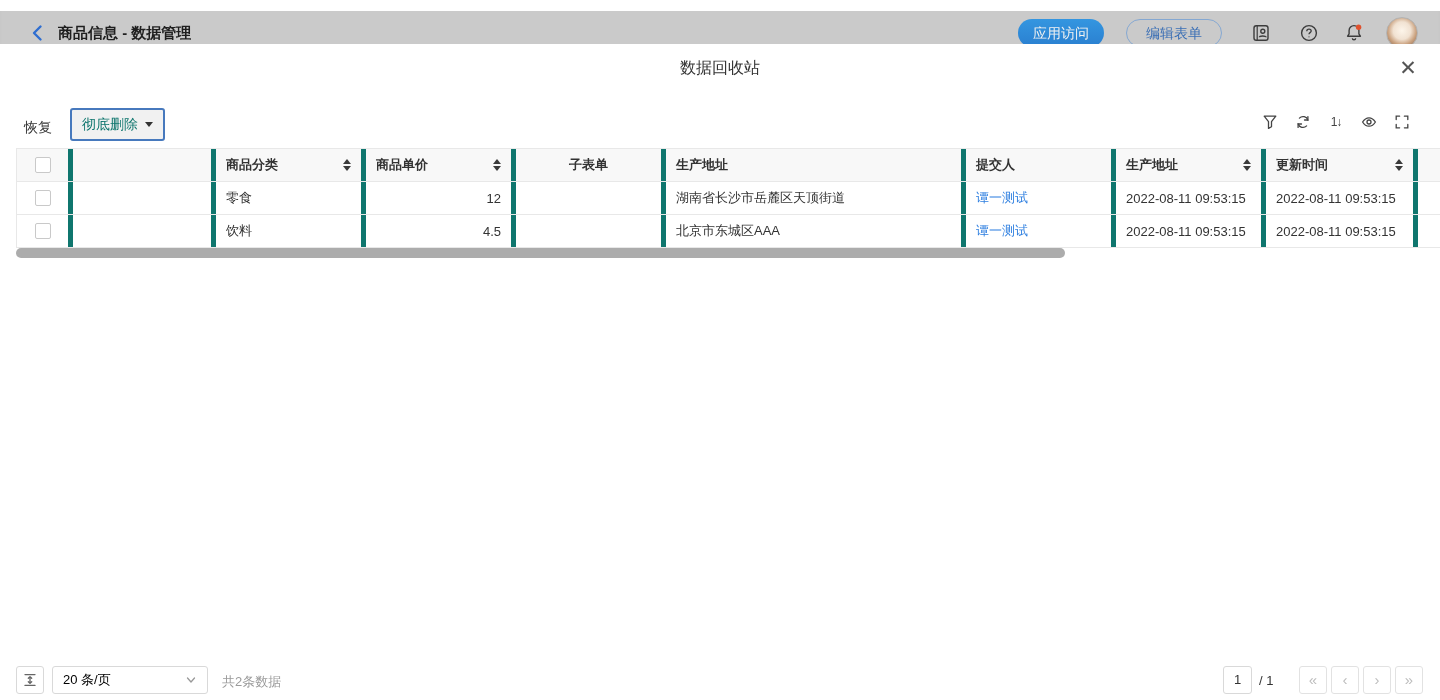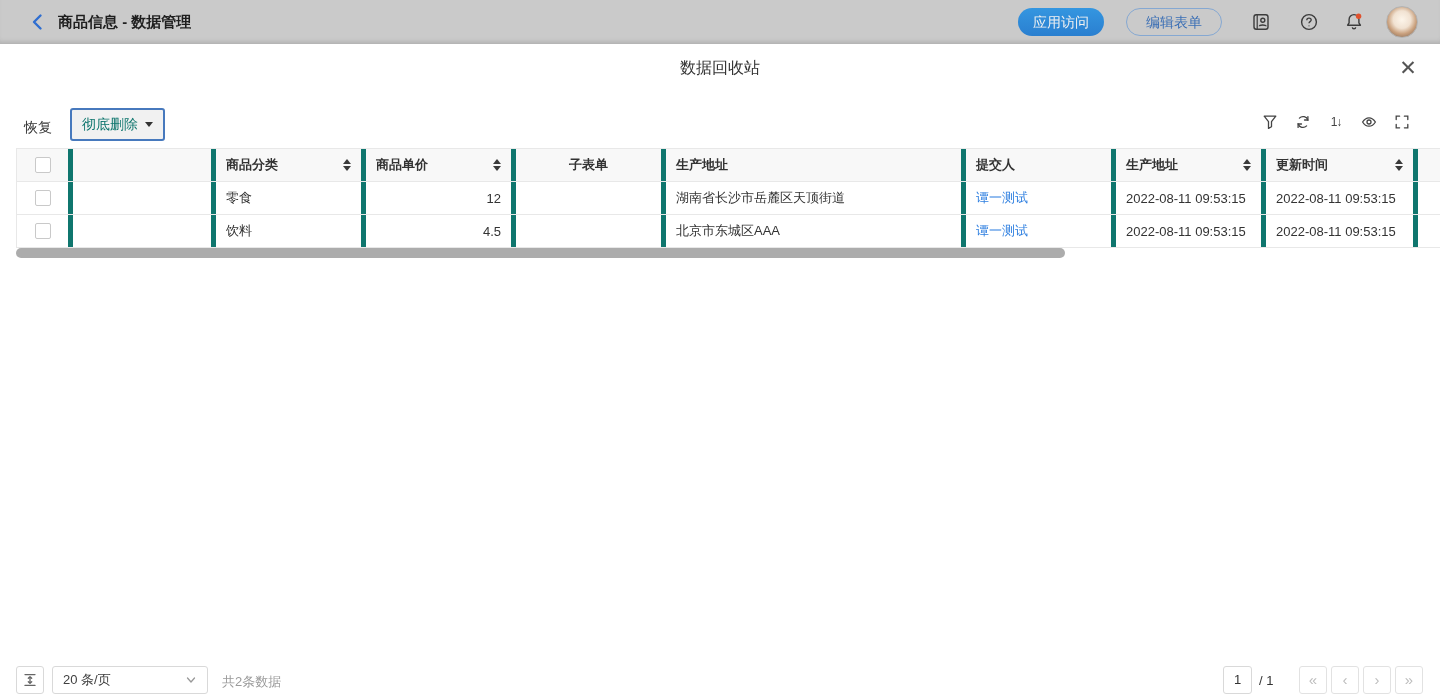--- a/index.html
+++ b/index.html
@@ -1,21 +1,21 @@
 <!DOCTYPE html>
 <html><head>
 <meta charset="utf-8">
 <style>
   * { margin:0; padding:0; box-sizing:border-box; }
   html,body { width:1440px; height:700px; }
   body { font-family:"Liberation Sans","DejaVu Sans",sans-serif; background:#fff; overflow:hidden; }
   .stage { position:relative; width:1440px; height:700px; background:#fff; overflow:hidden; }
 
   
-  .topbar { position:absolute; left:0; top:0; width:1440px; height:44px; background:#cacaca;
+  .topbar { position:absolute; left:0; top:11px; width:1440px; height:44px; background:#cacaca;
             box-shadow: inset 0 -5px 5px -3px rgba(0,0,0,.14); }
   .back-btn { position:absolute; left:28px; top:12px; width:20px; height:20px; cursor:pointer; }
   .topbar-title { position:absolute; left:58px; top:0; height:44px; line-height:44px;
                   font-size:15px; font-weight:bold; color:#1f1f1f; }
   .pill-btn { position:absolute; top:8px; height:28px; border-radius:14px; font-size:14px;
               line-height:26px; text-align:center; cursor:pointer; }
   .btn-app { left:1018px; width:86px; background:linear-gradient(180deg,#3496e0,#2a7fd0);
              color:#f1f1f1; border:none; line-height:28px; }
   .btn-edit { left:1126px; width:96px; background:transparent; border:1px solid #85a8d2; color:#3b6fb5; }
   .top-icon { position:absolute; top:12px; width:20px; height:20px; cursor:pointer; }
@@ -83,21 +83,21 @@
   
   .hscroll-thumb { position:absolute; left:16px; top:204px; width:1049px; height:10px;
                    background:#acacac; border-radius:5px; cursor:grab; }
 
   
   .footer { position:absolute; left:0; top:610px; width:1440px; height:46px; }
   .sq-btn { position:absolute; top:12px; width:28px; height:28px; border:1px solid #d9d9d9; border-radius:3px;
             background:#fff; display:flex; align-items:center; justify-content:center; cursor:pointer; }
   .btn-rowheight { left:16px; }
   .page-size { position:absolute; left:52px; top:12px; width:156px; height:28px; border:1px solid #d9d9d9;
-               border-radius:3px; background:#fff; font-size:13px; color:#404040; line-height:26px;
+               border-radius:3px; background:#fff; font-size:13px; color:#000000; line-height:26px;
                padding:0 10px; cursor:pointer; display:flex; justify-content:space-between; align-items:center; }
   .total-text { position:absolute; left:222px; top:19px; font-size:13px; color:#9b9b9b; }
   .page-input { position:absolute; left:1223px; top:12px; width:29px; height:28px; border:1px solid #d9d9d9;
                 border-radius:3px; text-align:center; font-size:13px; color:#333; line-height:26px; background:#fff; }
   .page-total { position:absolute; left:1259px; top:19px; font-size:13px; color:#333; }
   .nav-btn { position:absolute; top:12px; width:28px; height:28px; border:1px solid #e2e2e2; border-radius:3px;
              background:#fff; color:#bdbdbd; font-size:15px; text-align:center; line-height:26px; cursor:default; }
   .nav-first { left:1299px; } .nav-prev { left:1331px; } .nav-next { left:1363px; } .nav-last { left:1395px; }
 
   svg { display:block; }

